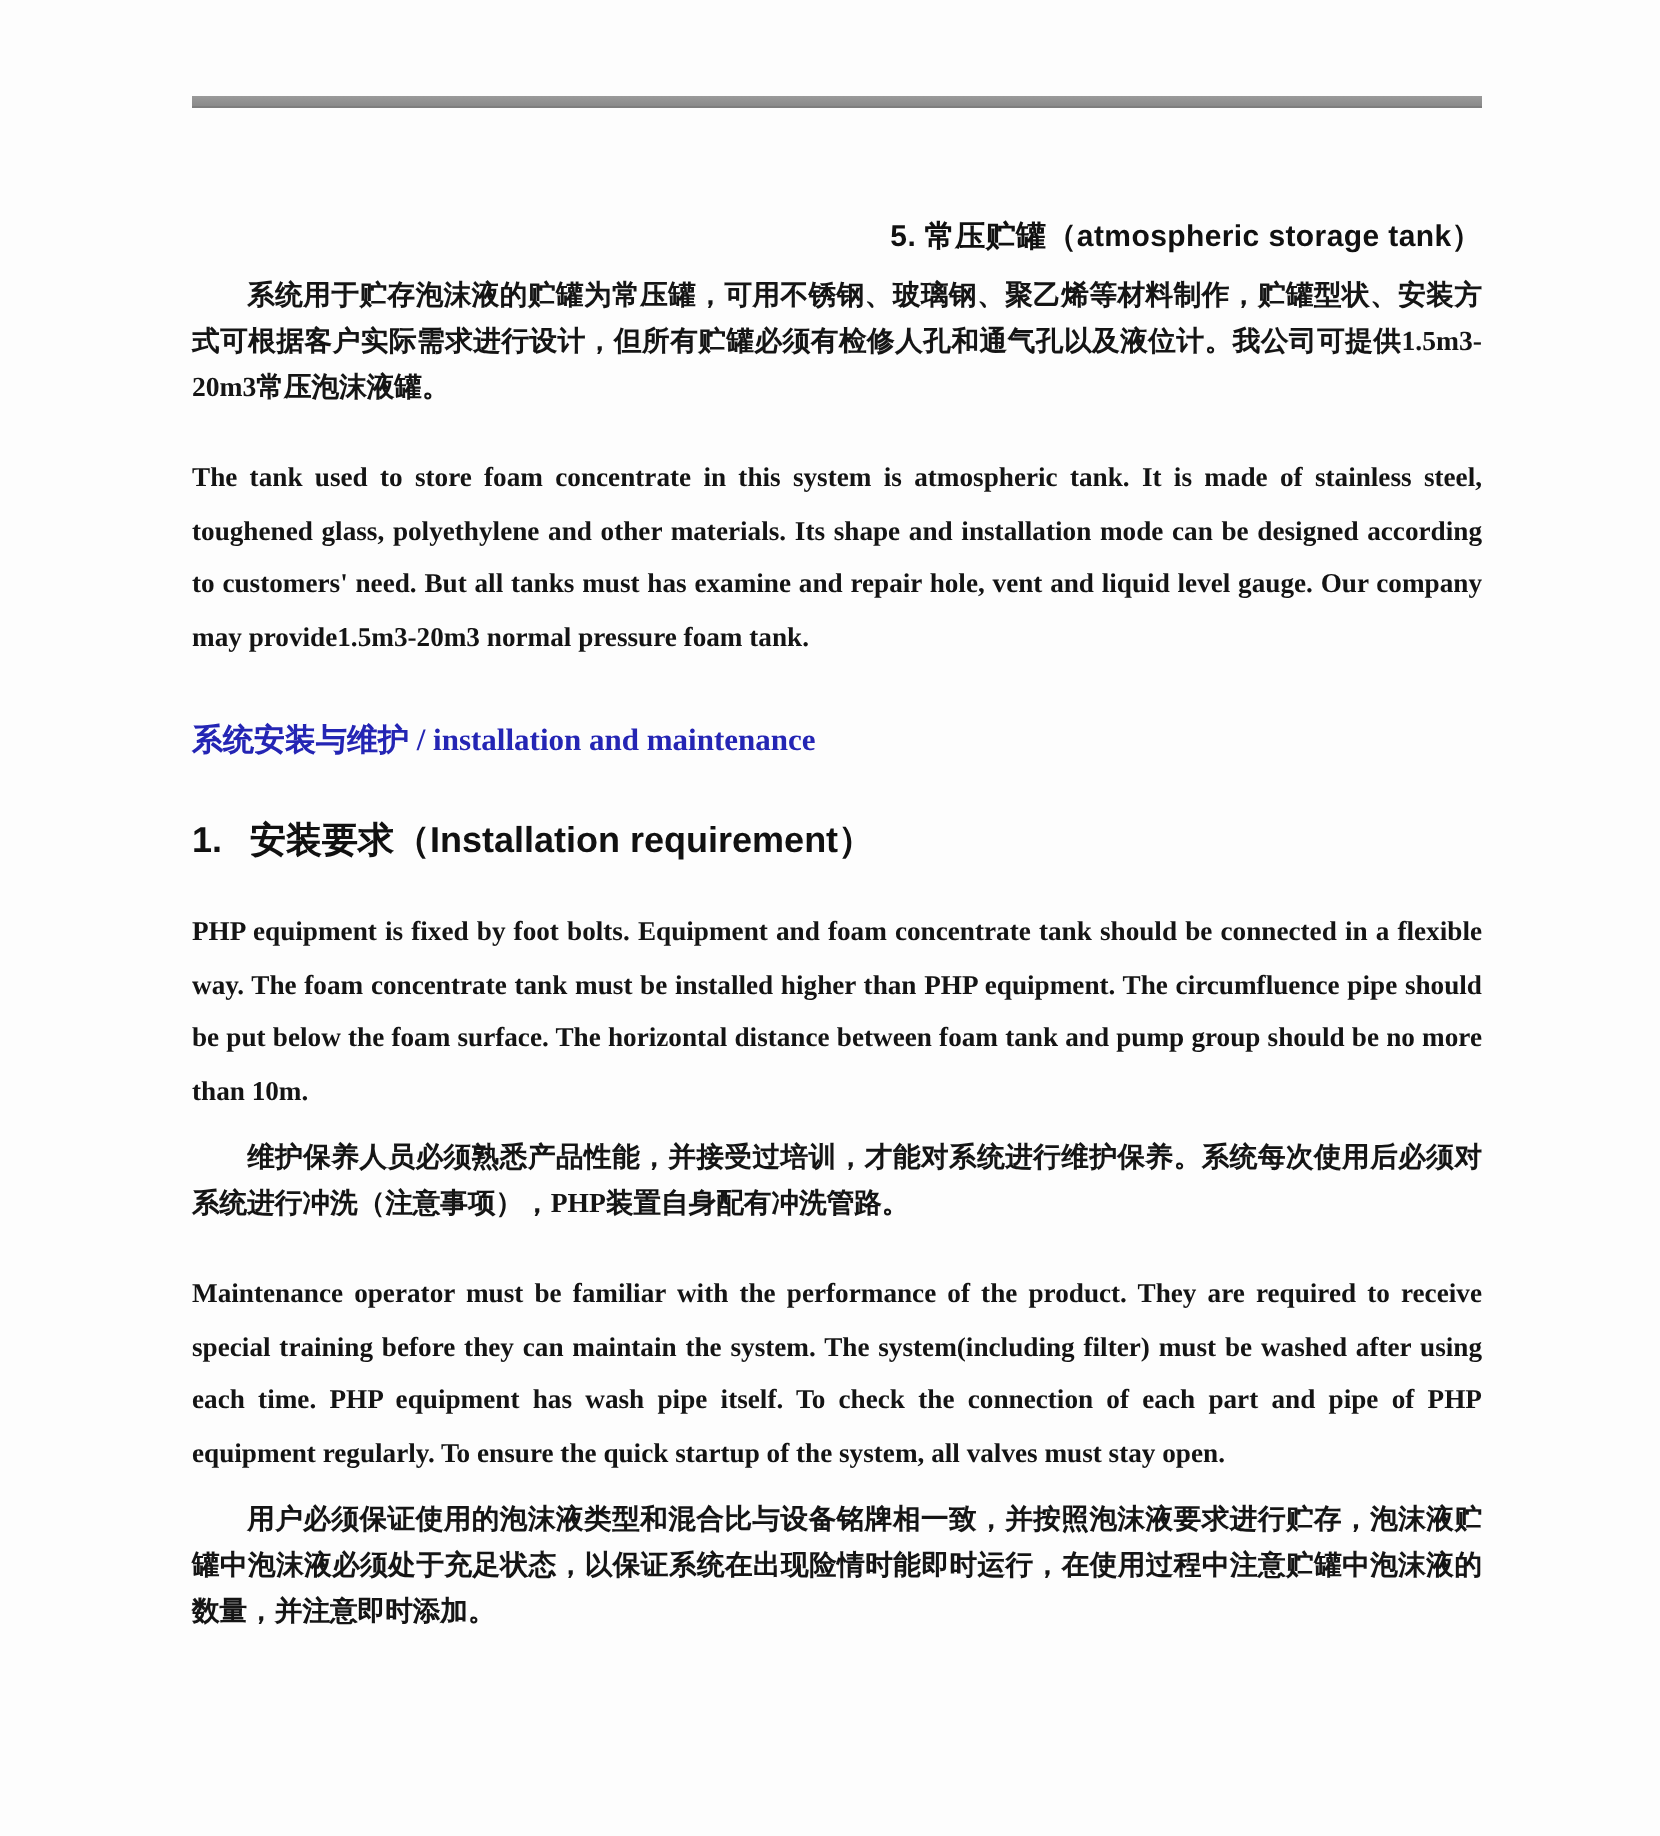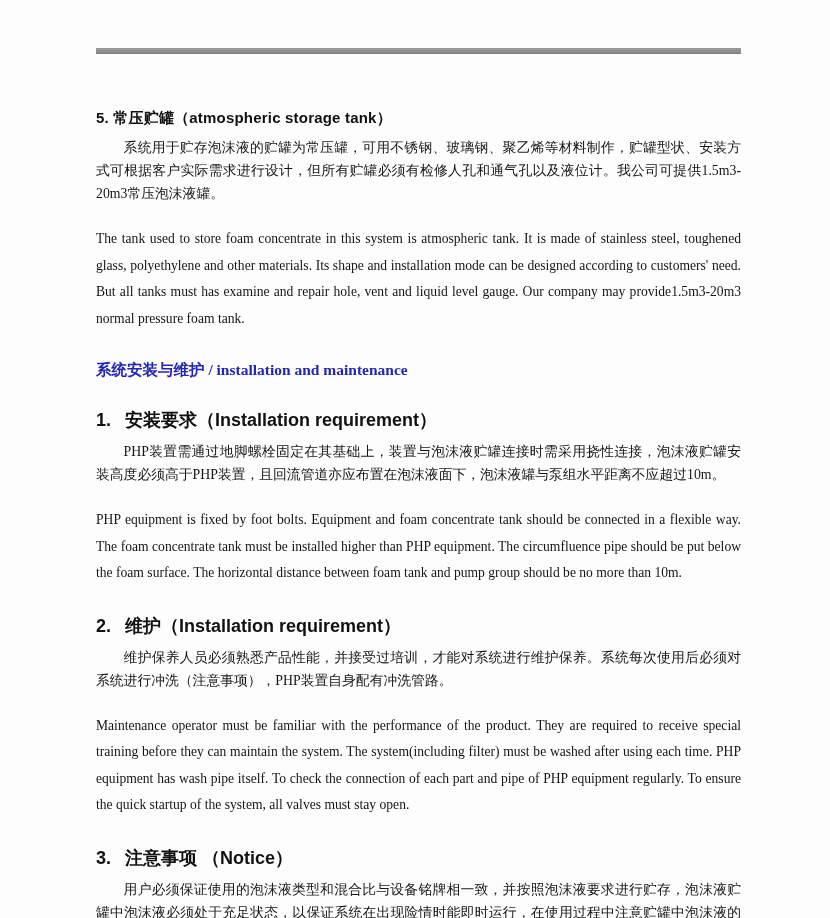--- a/index.html
+++ b/index.html
@@ -30,36 +30,38 @@
     background: linear-gradient(#9a9a9a, #8a8a8a);
     border-bottom: 1px solid #7e7e7e;
   }
   h2.tank-title {
     margin: 55px 0 0 0;
     font-family: "Liberation Sans", sans-serif;
     font-size: 15px;
     font-weight: bold;
     color: #111;
     letter-spacing: 0.2px;
+    text-align: right;
   }
   p.cn {
     margin: 8px 0 0 0;
     font-size: 13.8px;
     line-height: 23px;
-    font-weight: normal;
+    font-weight: bold;
     text-align: justify;
     text-indent: 2em;
     color: #151515;
   }
   p.en {
     margin: 21px 0 0 0;
     font-size: 13.6px;
     line-height: 26.5px;
     text-align: justify;
     color: #141414;
+    font-weight: bold;
   }
   h1.blue-heading {
     margin: 28px 0 0 0;
     font-family: Liberation Serif, serif;
     font-size: 15.5px;
     font-weight: bold;
     color: #2425b4;
   }
   h3.sub-heading {
     margin: 27px 0 0 0;
@@ -87,34 +89,27 @@
       <p class="cn">系统用于贮存泡沫液的贮罐为常压罐，可用不锈钢、玻璃钢、聚乙烯等材料制作，贮罐型状、安装方式可根据客户实际需求进行设计，但所有贮罐必须有检修人孔和通气孔以及液位计。我公司可提供1.5m3-20m3常压泡沫液罐。</p>
       <p class="en">The tank used to store foam concentrate in this system is atmospheric tank. It is made of stainless steel, toughened glass, polyethylene and other materials. Its shape and installation mode can be designed according to customers' need. But all tanks must has examine and repair hole, vent and liquid level gauge. Our company may provide1.5m3-20m3 normal pressure foam tank.</p>
     </section>
 
     <h1 class="blue-heading">系统安装与维护 / installation and maintenance</h1>
 
     <section>
       <h3 class="sub-heading">
         <span class="num">1.</span><span>安装要求（Installation requirement）</span>
       </h3>
-      <p class="cn">PHP装置需通过地脚螺栓固定在其基础上，装置与泡沫液贮罐连接时需采用挠性连接，泡沫液贮罐安装高度必须高于PHP装置，且回流管道亦应布置在泡沫液面下，泡沫液罐与泵组水平距离不应超过10m。</p>
       <p class="en">PHP equipment is fixed by foot bolts. Equipment and foam concentrate tank should be connected in a flexible way. The foam concentrate tank must be installed higher than PHP equipment. The circumfluence pipe should be put below the foam surface. The horizontal distance between foam tank and pump group should be no more than 10m.</p>
     </section>
 
     <section>
-      <h3 class="sub-heading">
-        <span class="num">2.</span><span>维护（Installation requirement）</span>
-      </h3>
       <p class="cn">维护保养人员必须熟悉产品性能，并接受过培训，才能对系统进行维护保养。系统每次使用后必须对系统进行冲洗（注意事项），PHP装置自身配有冲洗管路。</p>
       <p class="en">Maintenance operator must be familiar with the performance of the product. They are required to receive special training before they can maintain the system. The system(including filter) must be washed after using each time. PHP equipment has wash pipe itself. To check the connection of each part and pipe of PHP equipment regularly. To ensure the quick startup of the system, all valves must stay open.</p>
     </section>
 
     <section>
-      <h3 class="sub-heading">
-        <span class="num">3.</span><span>注意事项 （Notice）</span>
-      </h3>
       <p class="cn">用户必须保证使用的泡沫液类型和混合比与设备铭牌相一致，并按照泡沫液要求进行贮存，泡沫液贮罐中泡沫液必须处于充足状态，以保证系统在出现险情时能即时运行，在使用过程中注意贮罐中泡沫液的数量，并注意即时添加。</p>
 
     </section>
 
   </div>
 </div>
 
 </body></html>

